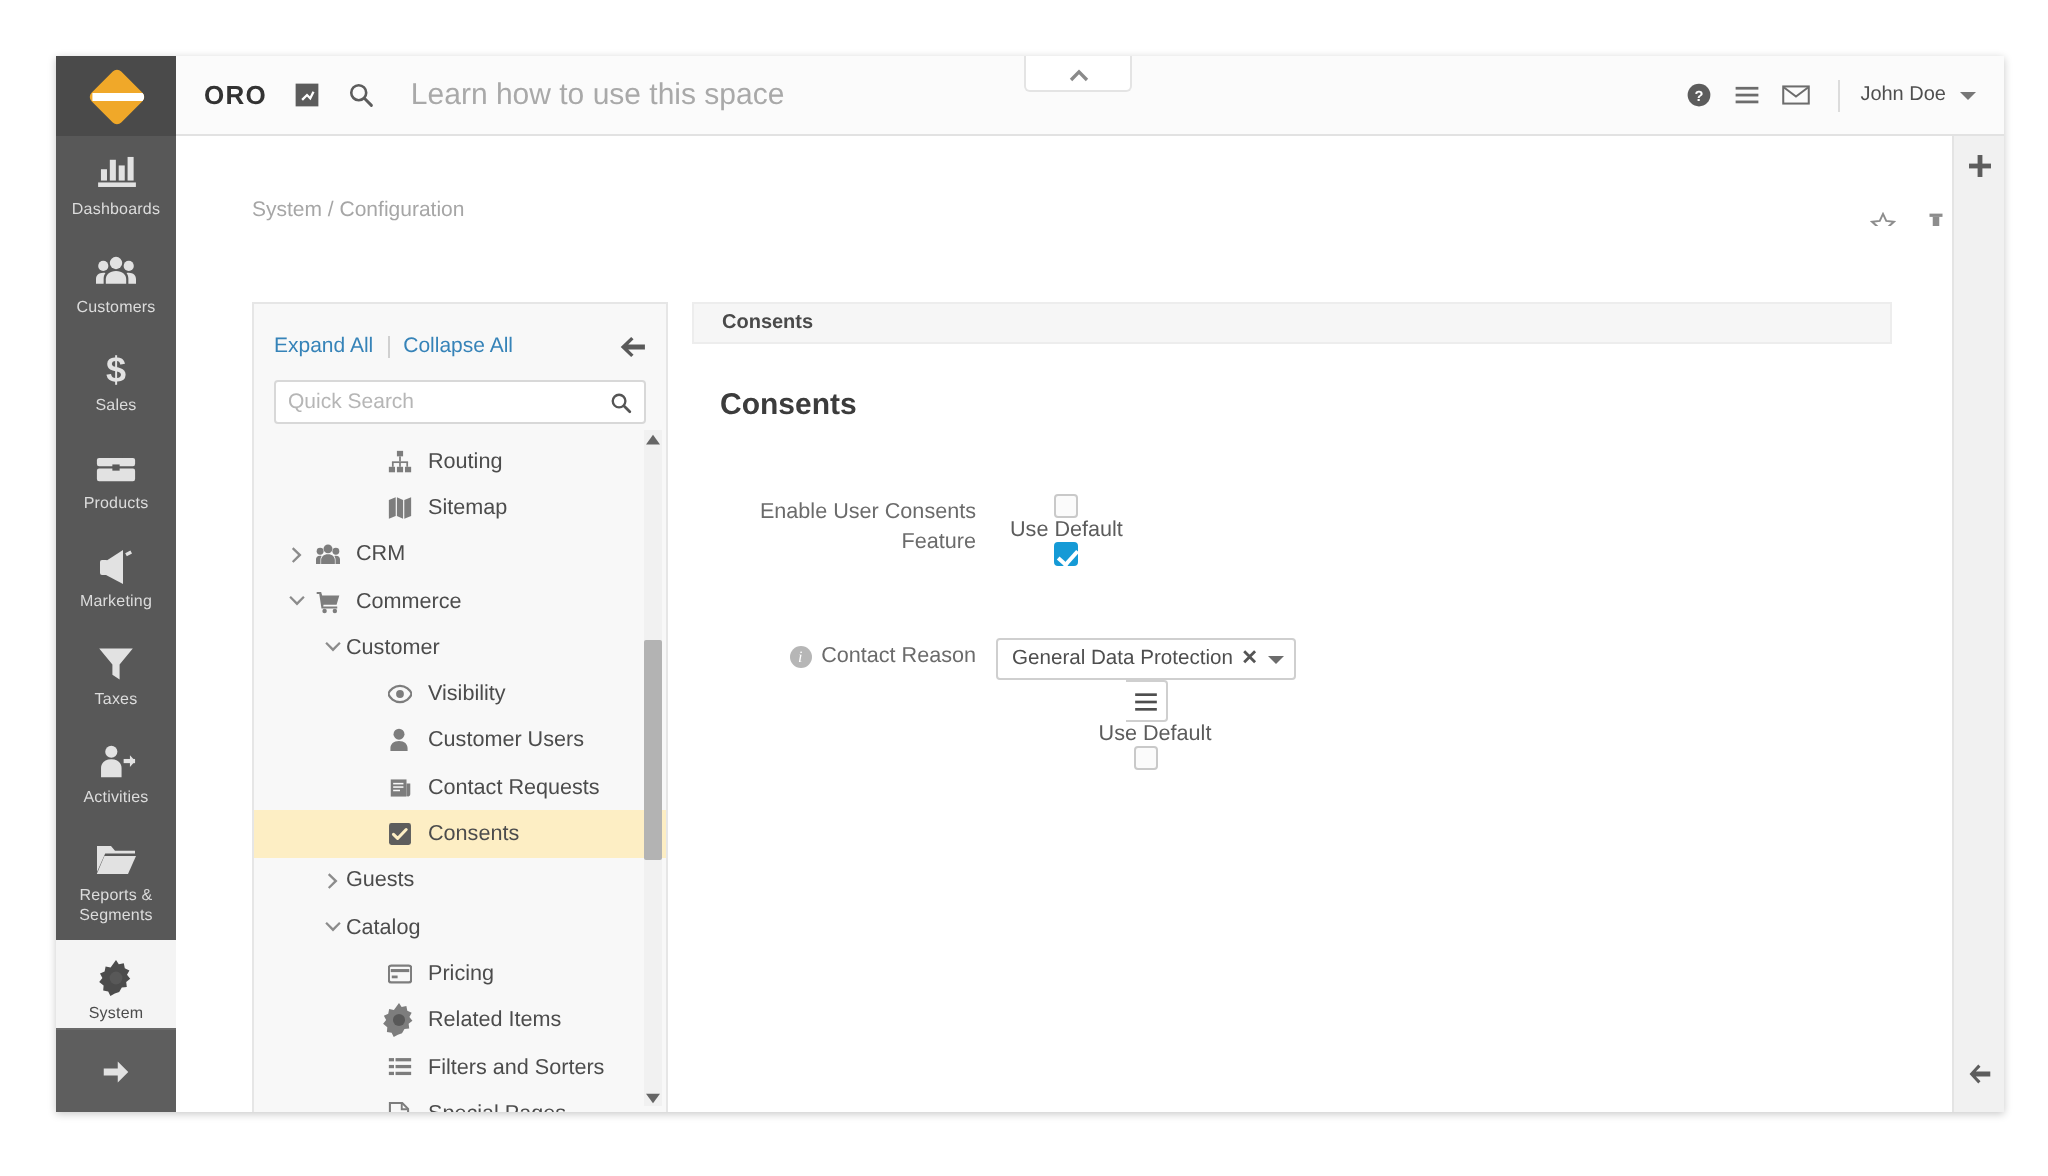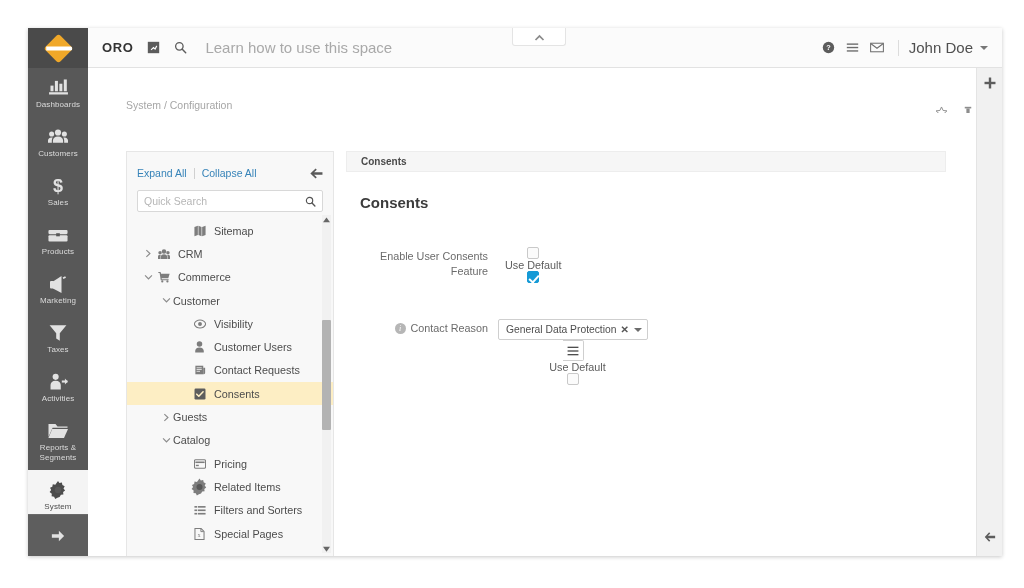--- a/index.html
+++ b/index.html
@@ -110,21 +110,21 @@
   .tb-right {
     margin-left: auto; display: flex; align-items: center;
     padding-right: 14px;
   }
   .tb-right .tb-ic { margin-left: 11px; cursor: pointer; display:flex; align-items:center;}
   .tb-right .tb-ic svg { fill: #6c6c6c; }
   .tb-sep {
     width: 1px; height: 16px; background: #dcdcdc;
     margin: 0 10px 0 14px;
   }
-  .user-name { font-size: 15px; color: #4f4f4f; }
+  .user-name { font-size: 10px; color: #4f4f4f; }
   .caret-d {
     width: 0; height: 0; margin-left: 7px;
     border-left: 4px solid transparent;
     border-right: 4px solid transparent;
     border-top: 4.5px solid #777;
     cursor: pointer;
   }
 
   
   .center-tab {
@@ -617,20 +617,37 @@
               </svg>
           </span>
         </div>
 
         <div class="tree-scroll">
           <div class="tree-list" id="tree-list">
               <div class="tnode d3">
                 <span class="exp"></span>
                 <span class="tic">
                   <svg width="12" height="12" viewBox="0 0 14 14">
+                    <rect x="5.2" y="0.5" width="3.6" height="3.2"></rect>
+                    <rect x="0.5" y="9.8" width="3.6" height="3.2"></rect>
+                    <rect x="5.2" y="9.8" width="3.6" height="3.2"></rect>
+                    <rect x="9.9" y="9.8" width="3.6" height="3.2"></rect>
+                    <rect x="6.5" y="3.7" width="1" height="3"></rect>
+                    <rect x="2.3" y="6.6" width="9.4" height="1"></rect>
+                    <rect x="2.3" y="7" width="1" height="2.8"></rect>
+                    <rect x="6.5" y="7" width="1" height="2.8"></rect>
+                    <rect x="10.7" y="7" width="1" height="2.8"></rect>
+                  </svg>
+                </span>
+                <span class="tlab">Routing</span>
+              </div>
+              <div class="tnode d3">
+                <span class="exp"></span>
+                <span class="tic">
+                  <svg width="12" height="12" viewBox="0 0 14 14">
                     <path d="M0.5 2.4l4-1.6v10.8l-4 1.6z"></path>
                     <path d="M5.2 0.8l3.6 1.6v10.8L5.2 11.6z"></path>
                     <path d="M9.5 2.4l4-1.6v10.8l-4 1.6z"></path>
                   </svg>
                 </span>
                 <span class="tlab">Sitemap</span>
               </div>
               <div class="tnode d1">
                 <span class="exp">
                   <svg width="7" height="9" viewBox="0 0 8 10">

